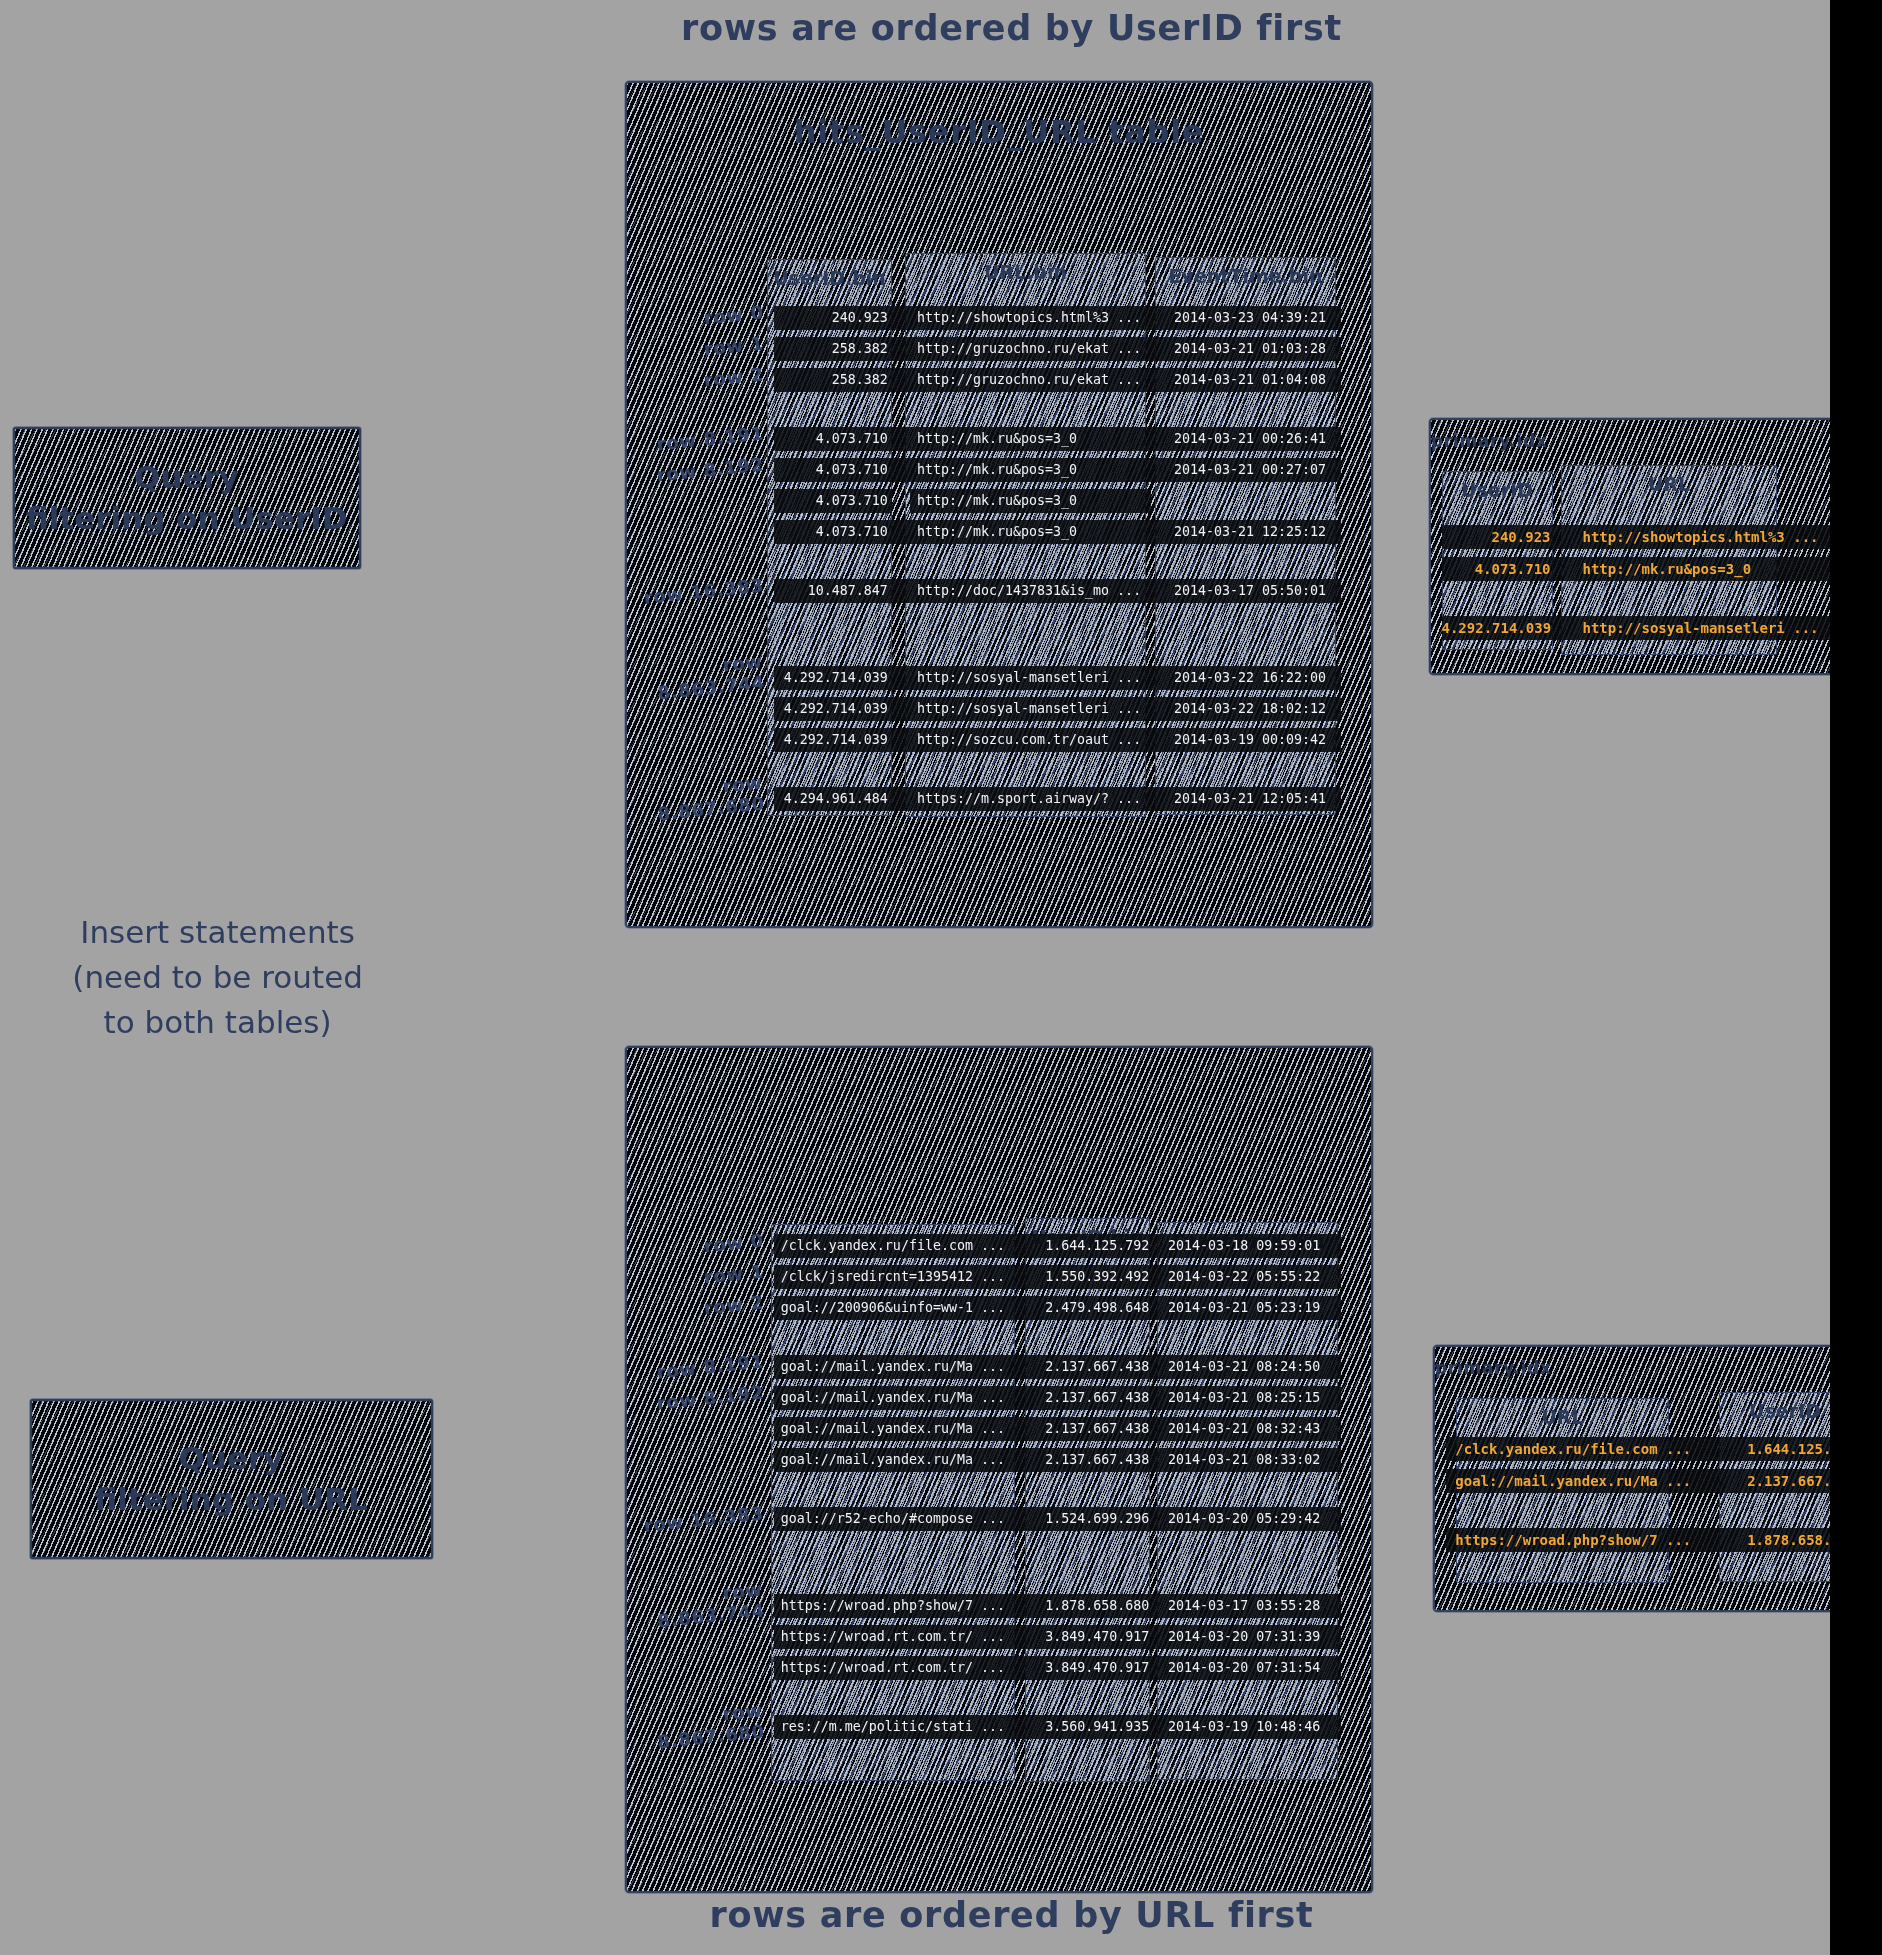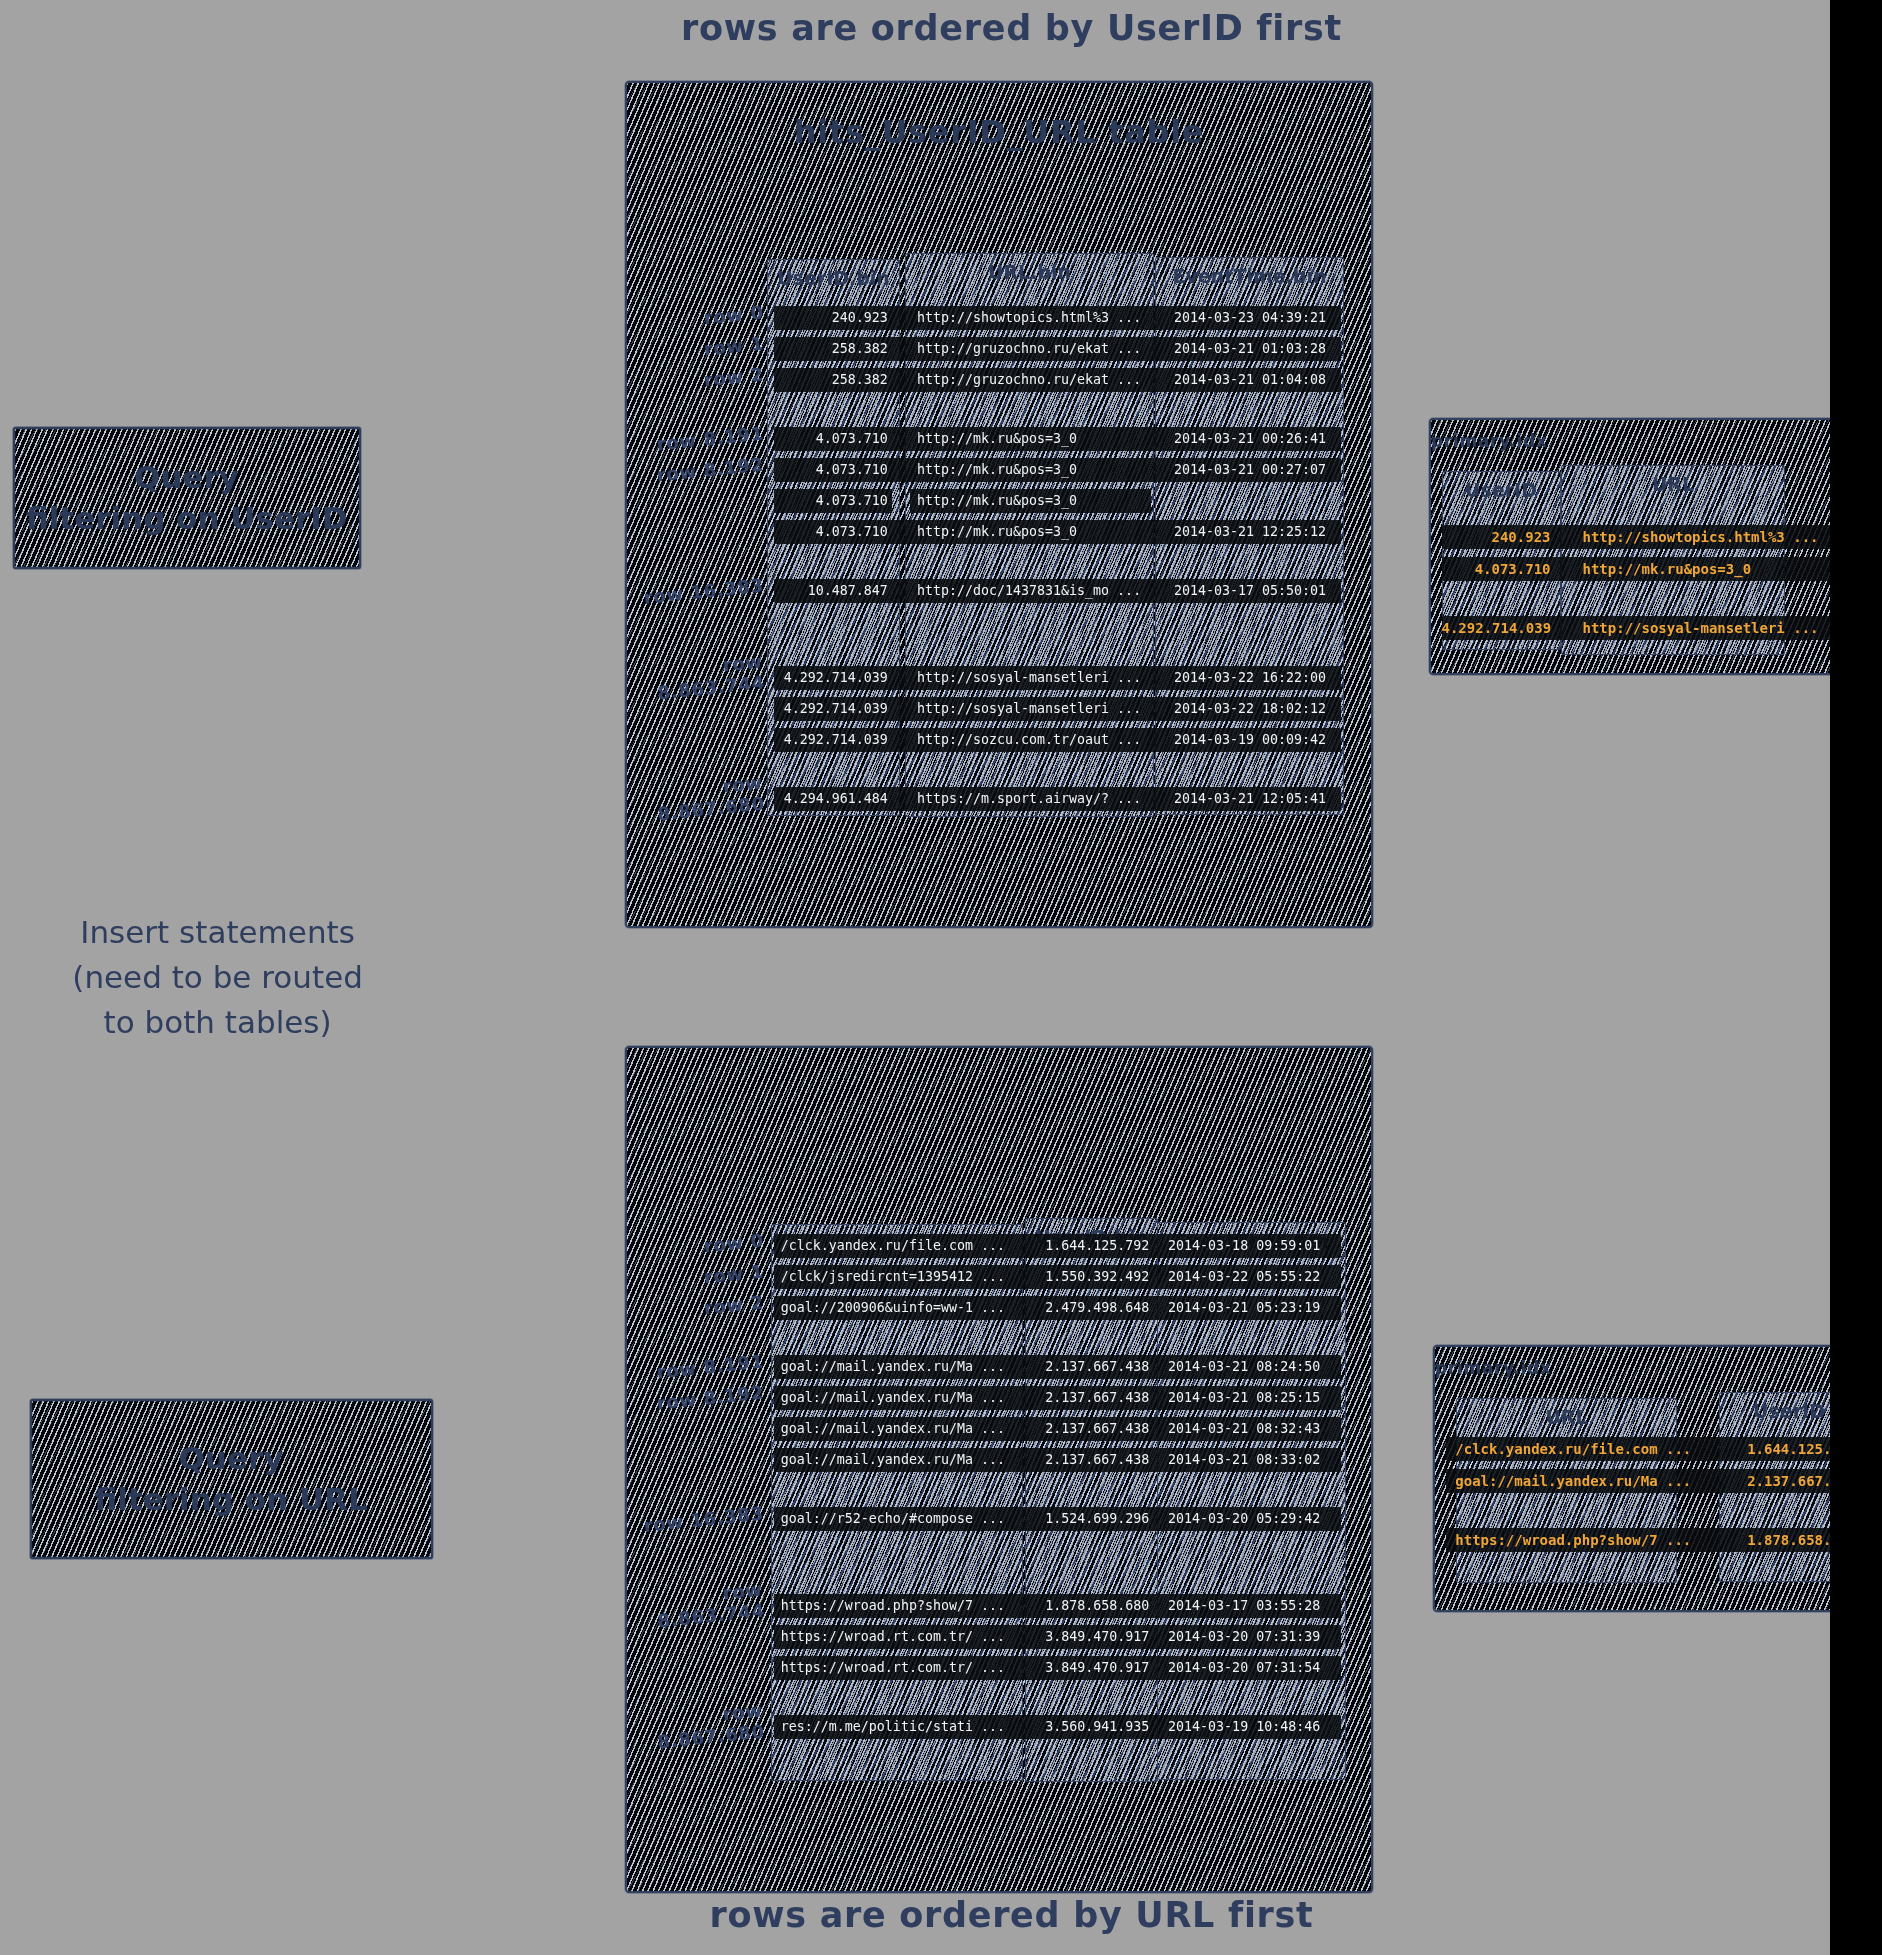--- a/index.html
+++ b/index.html
@@ -13,21 +13,20 @@
     background-color:#04060a;
     background-image:
       repeating-linear-gradient(113deg, rgba(206,216,229,.92) 0 1.4px, transparent 1.4px 4.9px),
       repeating-linear-gradient(118deg, rgba(206,216,229,.30) 0 0.7px, transparent 0.7px 9px);
   }
   .hatch2{
     background-color:rgba(12,17,28,.25);
     background-image:
       repeating-linear-gradient(113deg, rgba(210,219,232,.85) 0 1.4px, transparent 1.4px 4.2px),
       repeating-linear-gradient(121deg, rgba(44,60,96,.95) 0 2.1px, transparent 2.1px 7px);
-    padding-left: 8px;
   }
   .sketch{border:2.1px solid #31405f;border-radius:4.2px;box-shadow:0 0 0 0.7px rgba(49,64,95,.45);}
   .sketch2{border:2.1px solid #2e3d5c;border-radius:2.8px;box-shadow:0 0 0 0.7px rgba(46,61,92,.5), inset 0 0 0 0.7px rgba(46,61,92,.35);padding-left:20px;}
 
   .caption{position:absolute;left:625px;width:773px;text-align:center;font-size:35px;}
   #caption-top{top:8.4px;}
   #caption-bottom{top:1895px;}
 
   .bigbox{position:absolute;left:625px;width:744px;height:843px;}
   #top-table{top:81px;}

